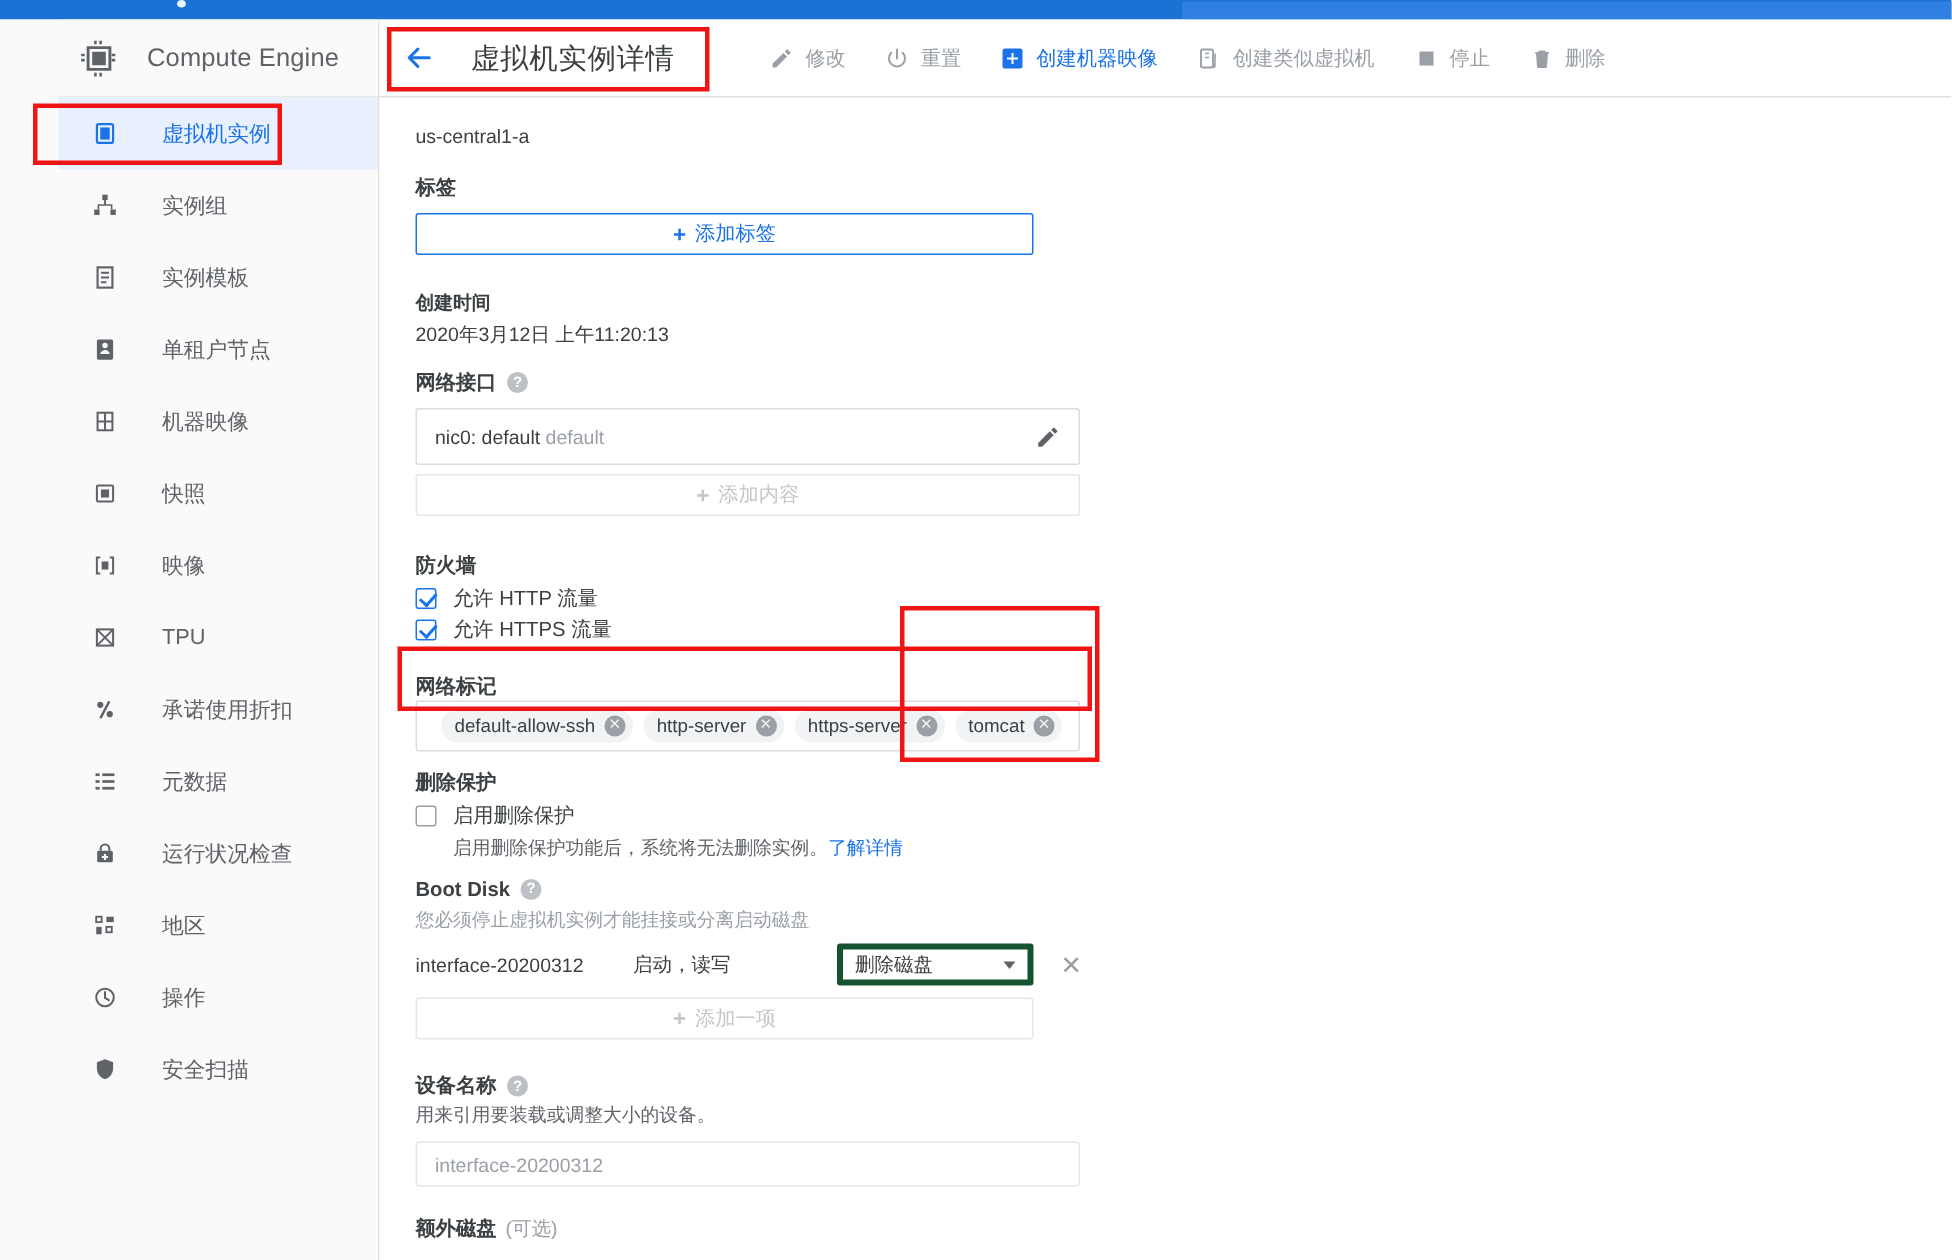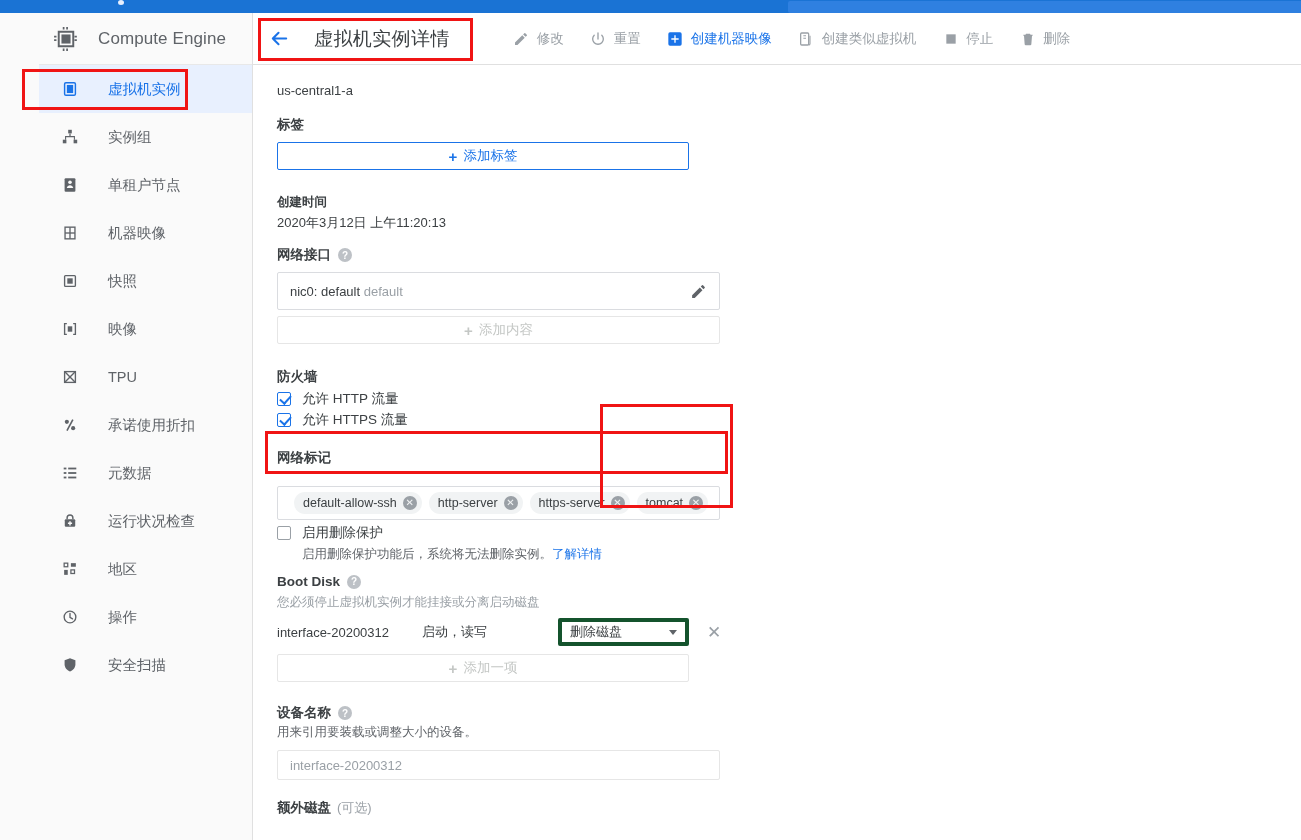--- a/index.html
+++ b/index.html
@@ -261,20 +261,31 @@
           <svg viewBox="0 0 20 20" width="18" height="18" fill="#5f6368">
             <rect x="8" y="2" width="4" height="4"></rect>
               <rect x="2" y="13" width="4" height="4"></rect>
             <rect x="14" y="13" width="4" height="4"></rect>
             <path d="M9.3 6v3H4.5v4h1.2v-2.8h8.6V13h1.2V9h-4.8V6z"></path>
           </svg>
         </span>
         <span class="nav-label">实例组</span>
       </div>
 
+      <div class="nav-item">
+        <span class="nav-icon">
+          <svg viewBox="0 0 20 20" width="18" height="18" fill="none" stroke="#5f6368" stroke-width="1.6">
+            <rect x="4.5" y="2.5" width="11" height="15"></rect>
+            <line x1="7" y1="6.5" x2="13" y2="6.5"></line>
+              <line x1="7" y1="10" x2="13" y2="10"></line>
+            <line x1="7" y1="13.5" x2="11" y2="13.5"></line>
+          </svg>
+        </span>
+        <span class="nav-label">实例模板</span>
+      </div>
 
       <div class="nav-item">
         <span class="nav-icon">
           <svg viewBox="0 0 20 20" width="18" height="18" fill="#5f6368">
             <rect x="4" y="2.5" width="12" height="15" rx="1.2"></rect>
             <circle cx="10" cy="7" r="2" fill="#fafafa"></circle>
             <path d="M6.4 13.4c.5-2 2-3 3.6-3s3.1 1 3.6 3z" fill="#fafafa"></path>
           </svg>
         </span>
         <span class="nav-label">单租户节点</span>
@@ -515,39 +526,42 @@
         <span class="chk-label">允许 HTTP 流量</span>
       </div>
       <div class="chk-row" style="margin-top:3px;">
         <span class="chkbox checked"></span>
         <span class="chk-label">允许 HTTPS 流量</span>
       </div>
 
       <div class="sec-label" style="margin-top:20px;font-family:Liberation Mono, monospace;">
         <span>网络标记</span>
       </div>
-      <div class="tags-field" style="margin-top:19px;padding-left:16px;">
+      <div class="tags-field" style="margin-top:0;padding-left:16px;">
         <span class="chip">
           <span>default-allow-ssh</span>
           <span class="chip-x">✕</span>
         </span>
         <span class="chip">
           <span>http-server</span>
           <span class="chip-x">✕</span>
         </span>
         <span class="chip">
           <span>https-server</span>
           <span class="chip-x">✕</span>
         </span>
         <span class="chip">
           <span>tomcat</span>
           <span class="chip-x">✕</span>
         </span>
       </div>
 
+      <div class="sec-label" style="margin-top:12px;">
+        <span>删除保护</span>
+      </div>
       <div class="chk-row" style="margin-top:4px;">
         <span class="chkbox empty"></span>
         <span class="chk-label">启用删除保护</span>
       </div>
       <div class="hint" style="margin-top:4px;margin-left:25px;">
         <span>启用删除保护功能后，系统将无法删除实例。</span><span class="link">了解详情</span>
       </div>
 
       <div class="sec-label" style="margin-top:11px;">
         <span>Boot Disk</span>

